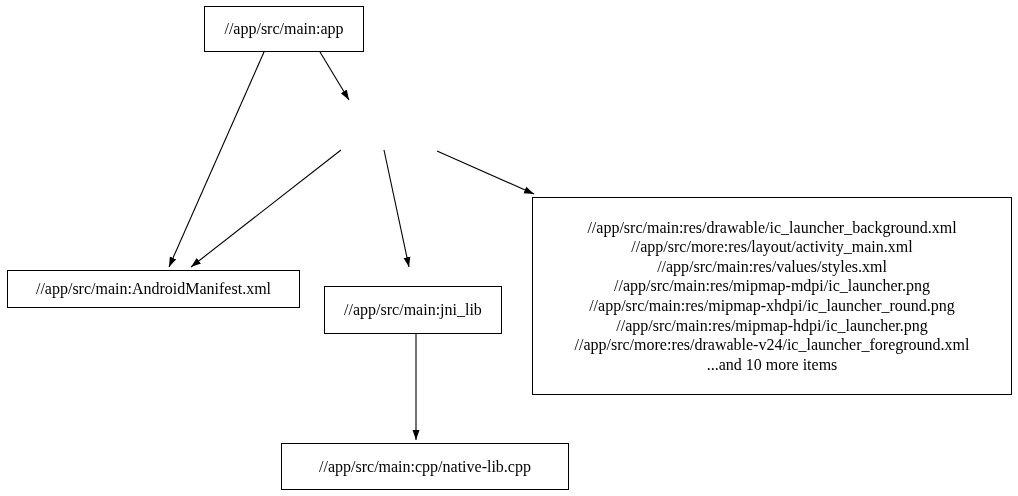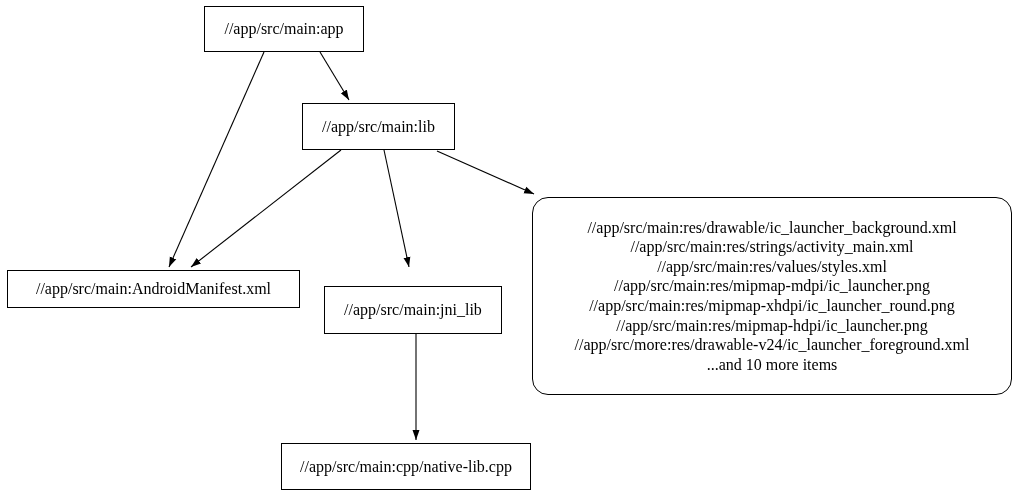--- a/index.html
+++ b/index.html
@@ -39,26 +39,25 @@
     text-align: center;
     font-size: 16px;
     line-height: 1.2;
     z-index: 2;
     white-space: nowrap;
   }
   .node-app            { left: 204px; top: 6px;   width: 160px; height: 46px; }
   .node-lib            { left: 302px; top: 103px; width: 153px; height: 47px; }
   .node-manifest       { left: 7px;   top: 270px; width: 293px; height: 38px; }
   .node-jni-lib        { left: 324px; top: 286px; width: 178px; height: 48px; }
-  .node-native-lib     { left: 281px; top: 443px; width: 250px; height: 47px; }
+  .node-native-lib     { left: 281px; top: 443px; width: 288px; height: 47px; }
   .node-resources {
     left: 532px; top: 197px; width: 480px; height: 198px;
     flex-direction: column;
     justify-content: center;
-    border-radius: 16px;
   }
   .node-resources .res-line {
     line-height: 19.6px;
     font-size: 16px;
   }
 </style>
 </head>
 <body>
 
 <div class="canvas">
@@ -74,35 +73,32 @@
     <line x1="341" y1="150" x2="191" y2="267" marker-end="url(#arrowhead)"></line>
     <line x1="384" y1="150" x2="409" y2="267" marker-end="url(#arrowhead)"></line>
     <line x1="437" y1="151" x2="534" y2="194" marker-end="url(#arrowhead)"></line>
     <line x1="416" y1="318" x2="416" y2="440" marker-end="url(#arrowhead)"></line>
   </svg>
 
   <div class="node node-app">
     <span>//app/src/main:app</span>
   </div>
 
-  <div class="node node-lib">
-    <span>//app/src/main:lib</span>
-  </div>
 
   <div class="node node-manifest">
     <span>//app/src/main:AndroidManifest.xml</span>
   </div>
 
   <div class="node node-jni-lib">
     <span>//app/src/main:jni_lib</span>
   </div>
 
   <div class="node node-resources">
     <div class="res-line">//app/src/main:res/drawable/ic_launcher_background.xml</div>
-    <div class="res-line">//app/src/main:res/strings/activity_main.xml</div>
+    <div class="res-line">//app/src/more:res/layout/activity_main.xml</div>
     <div class="res-line">//app/src/main:res/values/styles.xml</div>
     <div class="res-line">//app/src/main:res/mipmap-mdpi/ic_launcher.png</div>
     <div class="res-line">//app/src/main:res/mipmap-xhdpi/ic_launcher_round.png</div>
     <div class="res-line">//app/src/main:res/mipmap-hdpi/ic_launcher.png</div>
     <div class="res-line">//app/src/more:res/drawable-v24/ic_launcher_foreground.xml</div>
     <div class="res-line">...and 10 more items</div>
   </div>
 
   <div class="node node-native-lib">
     <span>//app/src/main:cpp/native-lib.cpp</span>

